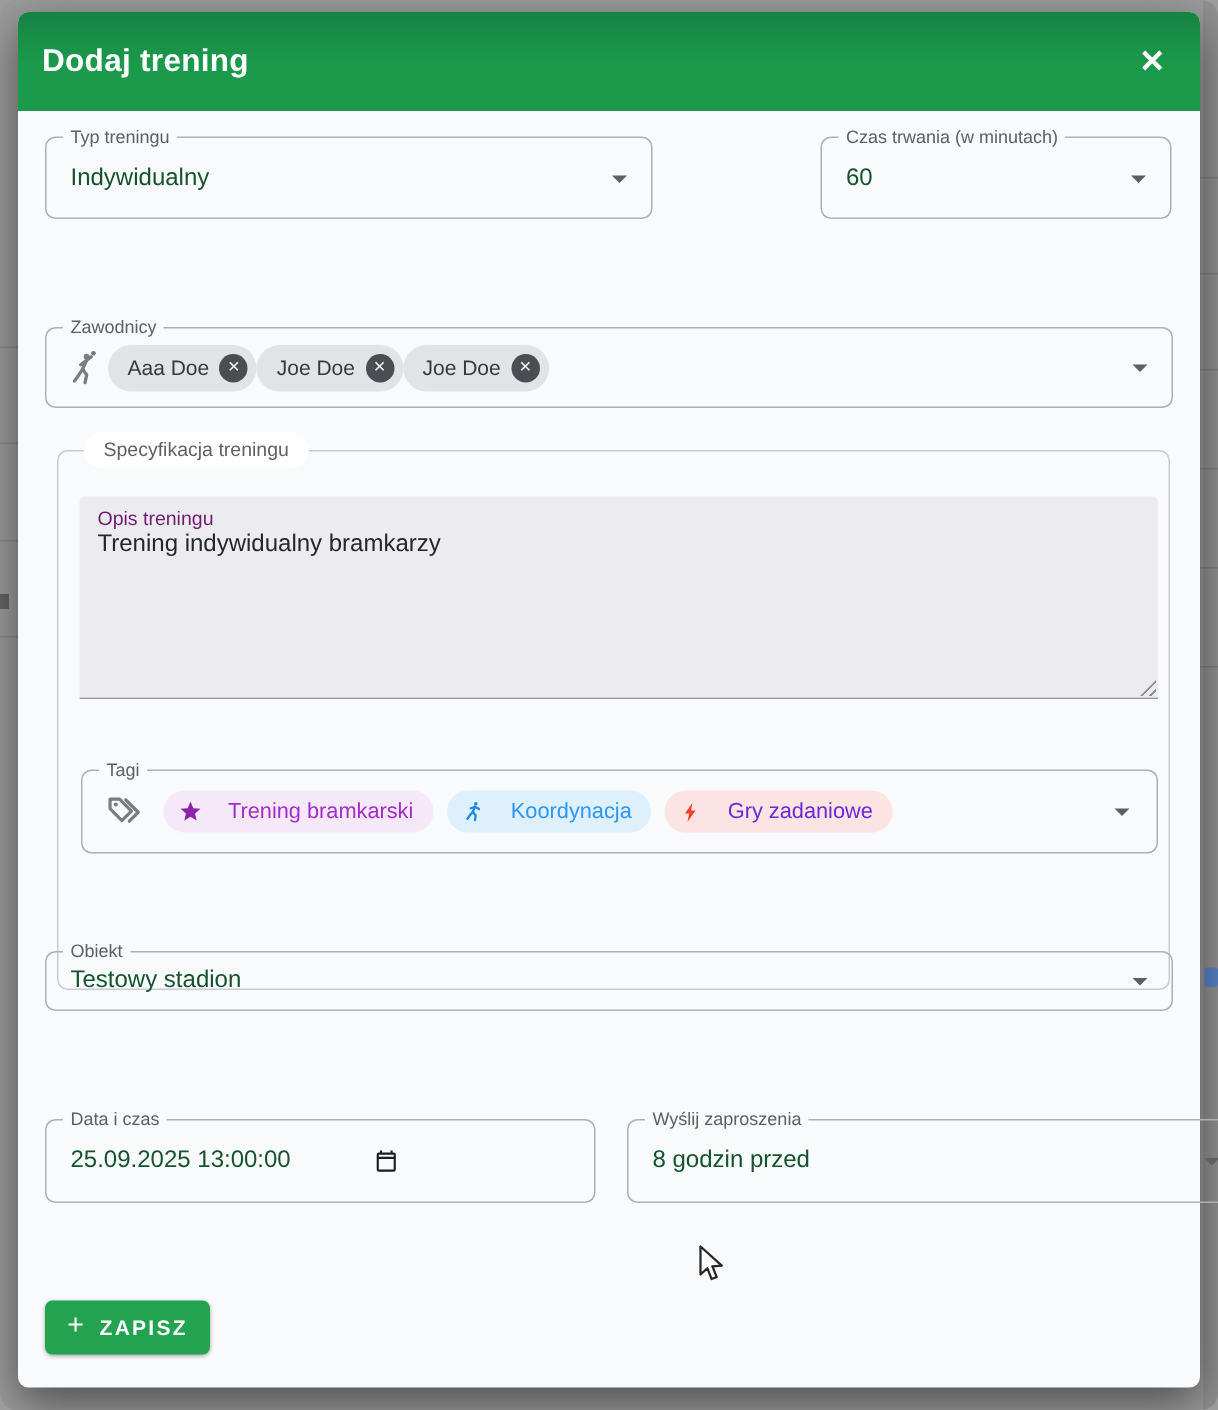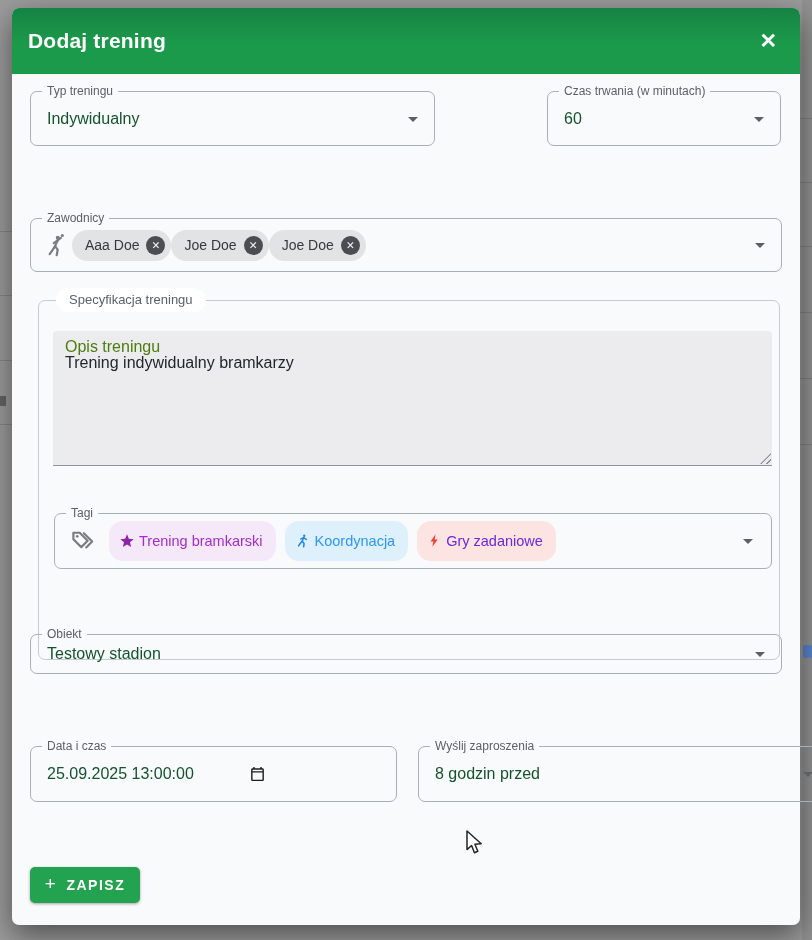--- a/index.html
+++ b/index.html
@@ -1,17 +1,17 @@
 <!DOCTYPE html>
 <html><head>
 <meta charset="utf-8">
 <style>
   html,body{margin:0;padding:0;background:#9c9c9c;}
   .page{position:relative;width:812px;height:940px;overflow:hidden;background:#9c9c9c;
-        font-family:"Liberation Sans","DejaVu Sans",sans-serif;-webkit-font-smoothing:antialiased;}
+        font-family:"Liberation Sans","DejaVu Sans",sans-serif;border-radius:11px;-webkit-font-smoothing:antialiased;}
   
   .bg-seg{position:absolute;height:1px;background:rgba(0,0,0,.13);}
   .bg-right-col{position:absolute;left:802px;top:0;width:10px;height:940px;background:rgba(0,0,0,.07);}
   .bg-blue-frag{position:absolute;left:803px;top:645px;width:9px;height:13px;background:#4b7fd6;opacity:.8;border-radius:2px;}
   .bg-dark-frag{position:absolute;left:0;top:396px;width:6px;height:10px;background:#4e4e4e;opacity:.7;}
 
   .modal{position:absolute;left:12px;top:8px;width:788px;height:917px;background:#f8fafb;
          border-radius:7px;box-shadow:0 10px 30px rgba(0,0,0,.5);}
   .modal-header{position:absolute;left:0;top:0;right:0;height:66px;border-radius:7px 7px 0 0;
          background:linear-gradient(180deg,#168343 0%,#1c9a4b 55%,#1c9a4b 100%);}
@@ -30,27 +30,27 @@
   .pchip{display:flex;align-items:center;background:#e2e3e4;border-radius:16px;height:31px;
          padding:0 6px 0 13px;font-size:14px;color:#36393c;}
   .pchip-remove{width:19px;height:19px;border-radius:50%;background:#4a4e52;color:#f3f3f3;display:flex;
          align-items:center;justify-content:center;font-size:10.5px;font-weight:bold;margin-left:7px;cursor:pointer;}
 
   .fieldset{position:absolute;border:1px solid #c5cbd0;border-radius:7px;box-sizing:border-box;}
   .legend{position:absolute;top:-13px;left:17px;background:#ffffff;border-radius:13px;
           padding:5px 13px 5px 13px;font-size:13px;color:#5c6166;line-height:14px;}
 
   .ta{position:absolute;background:#ececee;border-radius:4px 4px 0 0;border-bottom:1px solid #90959a;box-sizing:border-box;cursor:text;}
-  .ta-label{position:absolute;top:7px;left:12px;font-size:16px;color:#4d7c0f;}
+  .ta-label{position:absolute;top:7px;left:12px;font-size:13px;color:#701a75;}
   .ta-value{position:absolute;top:23px;left:12px;font-size:16px;color:#23272b;}
   .ta-resize{position:absolute;right:1px;bottom:1px;width:11px;height:11px;cursor:nwse-resize;
           background:repeating-linear-gradient(-45deg,transparent 0 2.5px,#8c9196 2.5px 4px);
           clip-path:polygon(100% 0,100% 100%,0 100%);}
 
-  .tchip{display:flex;align-items:flex-start;height:28px;border-radius:14px;padding:12px 13px 0 10px;font-size:14.5px;gap:4px;}
+  .tchip{display:flex;align-items:center;height:28px;border-radius:14px;padding:0 13px 0 10px;font-size:14.5px;gap:17px;}
   .tchip.purple{background:#f5e9f9;color:#a62cc9;}
   .tchip.blue{background:#def0fc;color:#2b97f5;}
   .tchip.red{background:#fce4e3;color:#6d28d9;}
 
   .cal-icon{position:absolute;left:218px;top:50%;transform:translateY(-50%);display:flex;cursor:pointer;}
 
   .save-btn{position:absolute;left:18px;top:859px;width:110px;height:36px;background:#23a24f;border:none;
           border-radius:5px;color:#fff;font-weight:bold;font-size:14px;letter-spacing:1.5px;
           display:flex;align-items:center;justify-content:center;gap:9px;
           box-shadow:0 1px 3px rgba(0,0,0,.35);cursor:pointer;font-family:inherit;}

